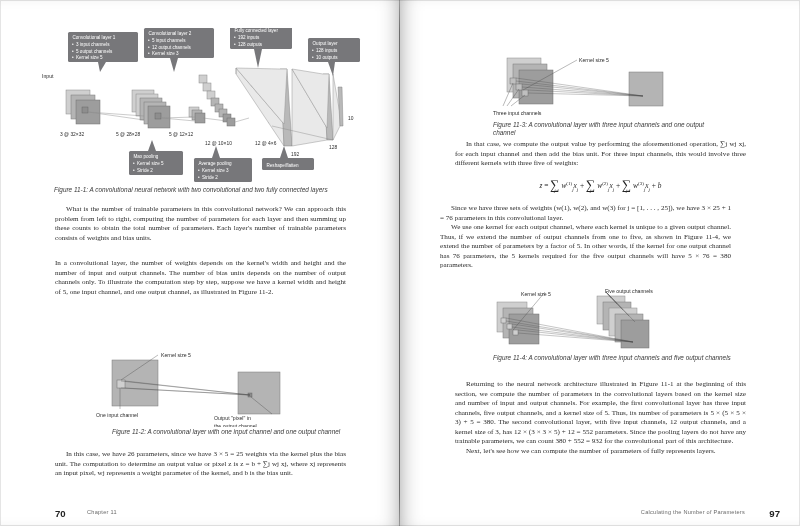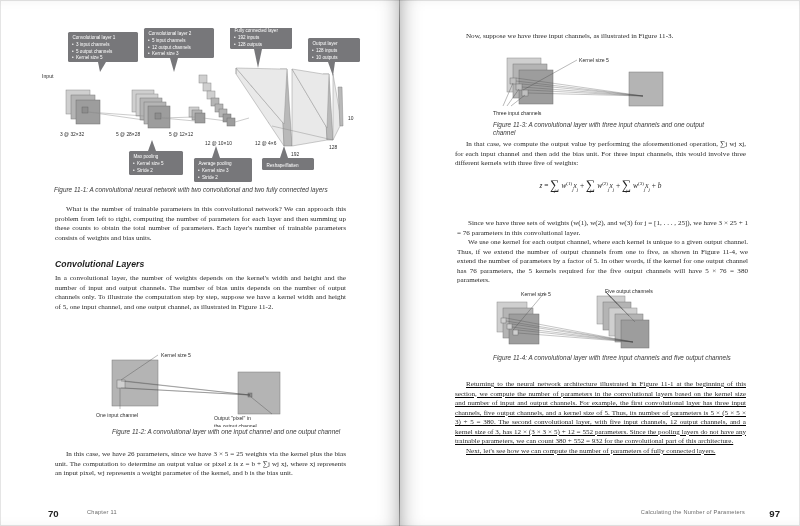--- a/index.html
+++ b/index.html
@@ -229,21 +229,20 @@
 
     <div class="body-col" style="left:54px;top:186px;width:292px;">
       <div class="cap">Figure 11-1: A convolutional neural network with two convolutional and two fully connected layers</div>
     </div>
 
     <div class="body-col" style="left:55px;top:205px;width:291px;">
       <p class="bt">What is the number of trainable parameters in this convolutional network? We can approach this problem from left to right, computing the number of parameters for each layer and then summing up these counts to obtain the total number of parameters. Each layer's number of trainable parameters consists of weights and bias units.</p>
     </div>
 
     <div class="body-col" style="left:55px;top:259px;width:291px;">
-      <h3 class="sec">Convolutional Layers</h3>
       <p class="bt noind">In a convolutional layer, the number of weights depends on the kernel's width and height and the number of input and output channels. The number of bias units depends on the number of output channels only. To illustrate the computation step by step, suppose we have a kernel width and height of 5, one input channel, and one output channel, as illustrated in Figure 11-2.</p>
     </div>
 
     <div class="fig" style="left:96px;top:352px;">
       <svg width="230" height="75" viewBox="0 0 230 75">
         <rect class="blk-mid" x="16" y="8" width="46" height="46"></rect>
         <rect x="21" y="28" width="8" height="8" fill="#cfcfcf" stroke="#6e6e6e" stroke-width=".5"></rect>
         <rect class="blk-mid" x="142" y="20" width="42" height="42"></rect>
         <rect x="152" y="41" width="4" height="4" fill="#8a8a8a" stroke="#5c5c5c" stroke-width=".4"></rect>
         <path class="ln-d" d="M29 29 L154 43 M29 36 L154 43 M25 29 L154 43 M25 36 L154 43" opacity=".75"></path>
@@ -259,28 +258,25 @@
 
     <div class="body-col" style="left:112px;top:428px;width:240px;">
       <div class="cap">Figure 11-2: A convolutional layer with one input channel and one output channel</div>
     </div>
 
     <div class="body-col" style="left:55px;top:450px;width:291px;">
       <p class="bt">In this case, we have 26 parameters, since we have 3 × 5 = 25 weights via the kernel plus the bias unit. The computation to determine an output value or pixel z is z = b + ∑j wj xj, where xj represents an input pixel, wj represents a weight parameter of the kernel, and b is the bias unit.</p>
     </div>
 
     <div class="foot" style="left:87px;">Chapter 11</div>
-    <div class="folio" style="left:48px;text-align:right;">70</div>
+    <div class="folio" style="left:55px;text-align:right;">70</div>
   </div>
 
   <div class="page right">
 
-    <div class="body-col" style="left:55px;top:32px;width:291px;">
-      <p class="bt">Now, suppose we have three input channels, as illustrated in Figure 11-3.</p>
-    </div>
 
     <div class="fig" style="left:93px;top:52px;">
       <svg width="210" height="78" viewBox="0 0 210 78">
         <g>
           <rect class="blk-lite" x="14" y="6" width="34" height="34"></rect>
           <rect class="blk-mid" x="20" y="12" width="34" height="34"></rect>
           <rect class="blk-dark" x="26" y="18" width="34" height="34"></rect>
           <rect x="17" y="26" width="6" height="6" fill="#bfbfbf" stroke="#5e5e5e" stroke-width=".4"></rect>
           <rect x="23" y="32" width="6" height="6" fill="#bfbfbf" stroke="#5e5e5e" stroke-width=".4"></rect>
           <rect x="29" y="38" width="6" height="6" fill="#bfbfbf" stroke="#5e5e5e" stroke-width=".4"></rect>
@@ -307,21 +303,21 @@
         <span class="ital">z</span> = <span class="sumwrap"><span class="sum">∑</span><span class="lim ital">j</span></span>
         <span class="ital">w</span><sup>(1)</sup><sub class="ital">j</sub><span class="ital">x</span><sub class="ital">j</sub> +
         <span class="sumwrap"><span class="sum">∑</span><span class="lim ital">j</span></span>
         <span class="ital">w</span><sup>(2)</sup><sub class="ital">j</sub><span class="ital">x</span><sub class="ital">j</sub> +
         <span class="sumwrap"><span class="sum">∑</span><span class="lim ital">j</span></span>
         <span class="ital">w</span><sup>(3)</sup><sub class="ital">j</sub><span class="ital">x</span><sub class="ital">j</sub> +
         <span class="ital">b</span>
       </div>
     </div>
 
-    <div class="body-col" style="left:57px;top:204px;width:291px;margin-top:15px;">
+    <div class="body-col" style="left:40px;top:204px;width:291px;">
       <p class="bt">Since we have three sets of weights (w(1), w(2), and w(3) for j = [1, . . . , 25]), we have 3 × 25 + 1 = 76 parameters in this convolutional layer.</p>
       <p class="bt">We use one kernel for each output channel, where each kernel is unique to a given output channel. Thus, if we extend the number of output channels from one to five, as shown in Figure 11-4, we extend the number of parameters by a factor of 5. In other words, if the kernel for one output channel has 76 parameters, the 5 kernels required for the five output channels will have 5 × 76 = 380 parameters.</p>
     </div>
 
     <div class="fig" style="left:93px;top:288px;">
       <svg width="215" height="72" viewBox="0 0 215 72">
         <g>
           <rect class="blk-lite" x="4" y="14" width="30" height="30"></rect>
           <rect class="blk-mid" x="10" y="20" width="30" height="30"></rect>
           <rect class="blk-dark" x="16" y="26" width="30" height="30"></rect>
@@ -341,23 +337,23 @@
         <path class="ln-d" d="M113 4 L118 10 M113 4 L124 16 M113 4 L130 22 M113 4 L136 28 M113 4 L142 34" opacity=".8"></path>
         <text class="ann" x="28" y="8">Kernel size 5</text>
         <text class="ann" x="112" y="5">Five output channels</text>
       </svg>
     </div>
 
     <div class="body-col" style="left:93px;top:354px;width:240px;">
       <div class="cap">Figure 11-4: A convolutional layer with three input channels and five output channels</div>
     </div>
 
-    <div class="body-col" style="left:55px;top:380px;width:291px;text-decoration:underline;">
+    <div class="body-col" style="left:55px;top:380px;width:291px;">
       <p class="bt">Returning to the neural network architecture illustrated in Figure 11-1 at the beginning of this section, we compute the number of parameters in the convolutional layers based on the kernel size and number of input and output channels. For example, the first convolutional layer has three input channels, five output channels, and a kernel size of 5. Thus, its number of parameters is 5 × (5 × 5 × 3) + 5 = 380. The second convolutional layer, with five input channels, 12 output channels, and a kernel size of 3, has 12 × (3 × 3 × 5) + 12 = 552 parameters. Since the pooling layers do not have any trainable parameters, we can count 380 + 552 = 932 for the convolutional part of this architecture.</p>
-      <p class="bt">Next, let's see how we can compute the number of parameters of fully connected layers.</p>
+      <p class="bt">Next, let's see how we can compute the number of parameters of fully represents layers.</p>
     </div>
 
     <div class="foot" style="right:55px;text-align:right;">Calculating the Number of Parameters</div>
     <div class="folio" style="right:20px;">97</div>
   </div>
 
   <div class="gutter"></div>
 </div>
 
 </body></html>

